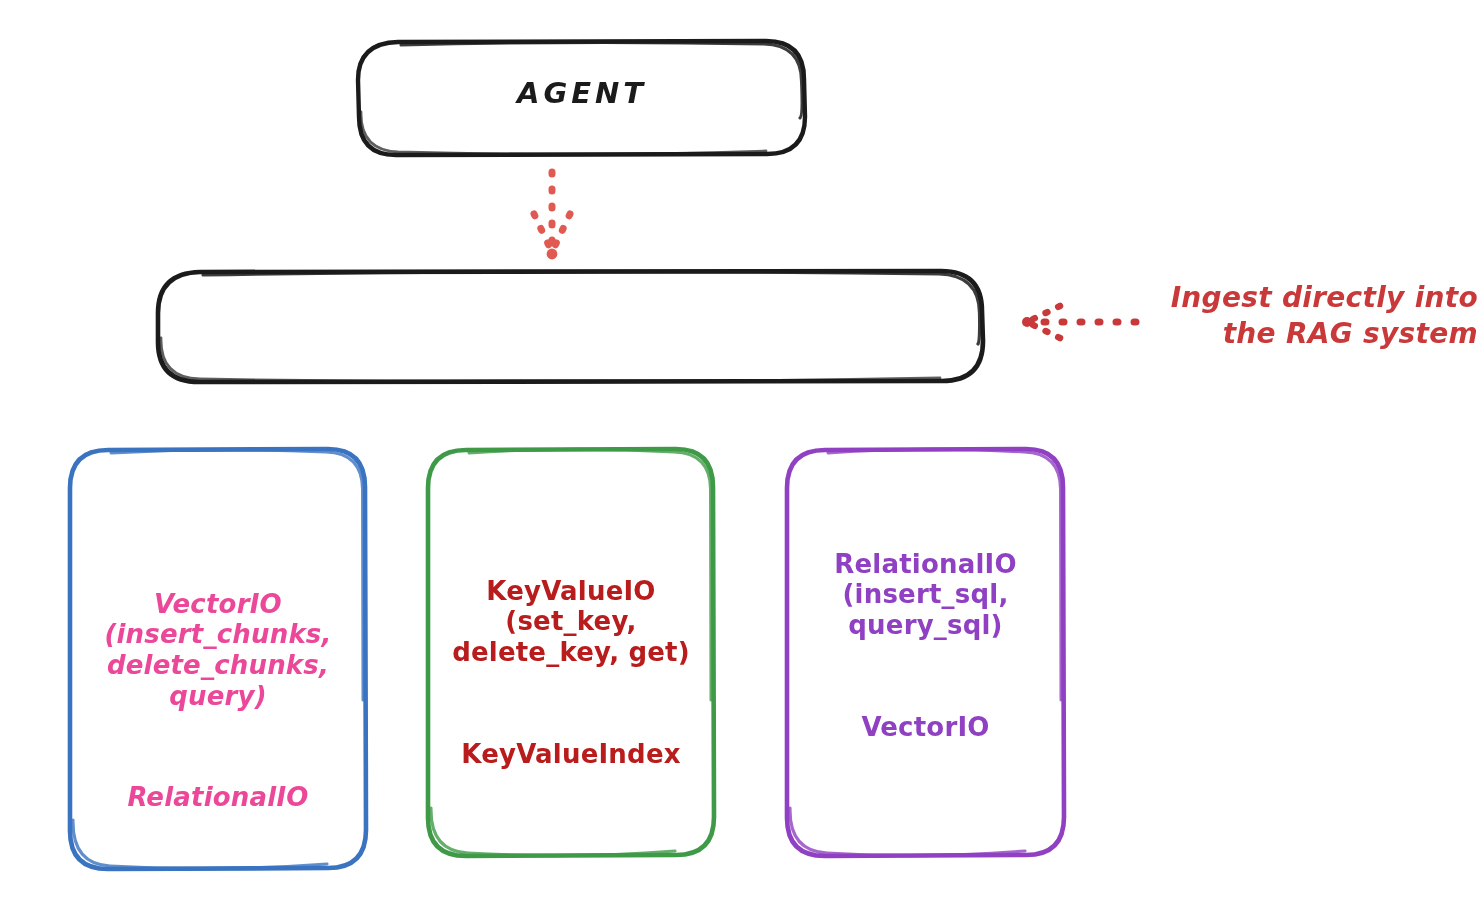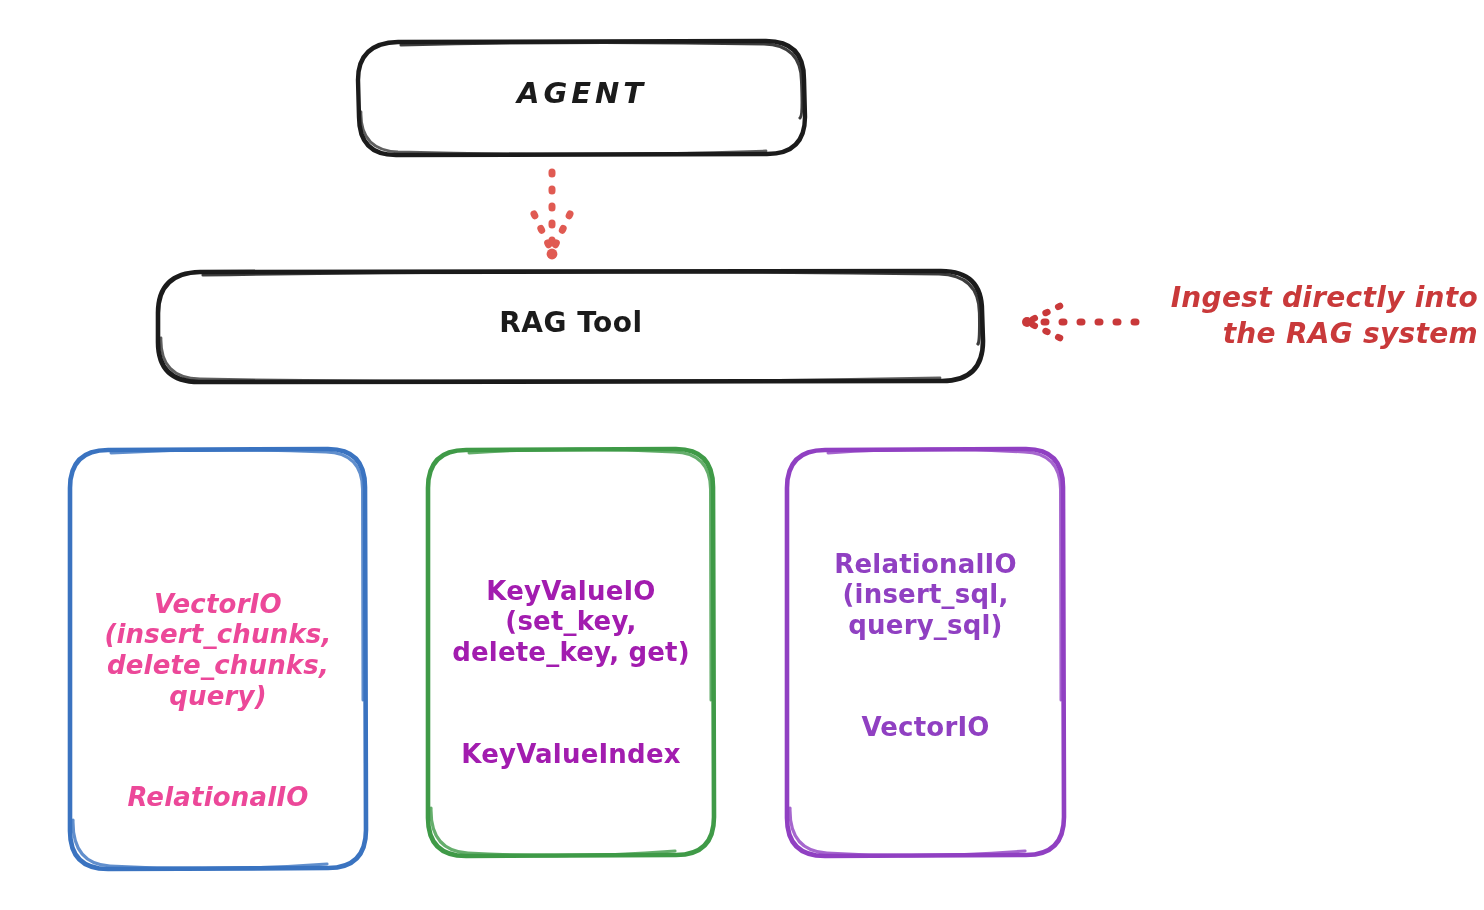--- a/index.html
+++ b/index.html
@@ -61,21 +61,21 @@
   
   .leaf-text {
     font-size: 26px;
     font-weight: 600;
     letter-spacing: 0.2px;
   }
   .leaf-api { display: block; }
   .leaf-index { display: block; margin-top: 1.55em; }
 
   .vector-text  { left: 70px;  top: 558px; width: 296px; color: #ec4899; font-style: italic; }
-  .kv-text      { left: 428px; top: 545px; width: 286px; color: #a21caf; }
+  .kv-text      { left: 428px; top: 545px; width: 286px; color: #b91c1c; }
   .rel-text     { left: 787px; top: 518px; width: 277px; color: #9040c2; }
 
   
   .annotation {
     position: absolute;
     left: 1148px;
     top: 280px;
     width: 330px;
     font-size: 28px;
     font-weight: 600;
@@ -135,21 +135,20 @@
     <g>
       <line x1="1136" y1="322" x2="1041" y2="322" stroke="#c9393a" stroke-width="7" stroke-linecap="round" stroke-dasharray="2 16"></line>
       <line x1="1060" y1="306" x2="1029" y2="321" stroke="#c9393a" stroke-width="6.5" stroke-linecap="round" stroke-dasharray="2 12"></line>
       <line x1="1060" y1="338" x2="1029" y2="323" stroke="#c9393a" stroke-width="6.5" stroke-linecap="round" stroke-dasharray="2 12"></line>
       <circle cx="1027" cy="322" r="5" fill="#c9393a"></circle>
     </g>
   </svg>
 
   <div class="node-label agent-text">AGENT</div>
 
-  <div class="node-label ragtool-text">RAG Tool</div>
 
   <div class="node-label leaf-text vector-text">
     <span class="leaf-api">VectorIO
 (insert_chunks,
 delete_chunks,
 query)</span>
     <span class="leaf-index">RelationalIO</span>
   </div>
 
   <div class="node-label leaf-text kv-text">

